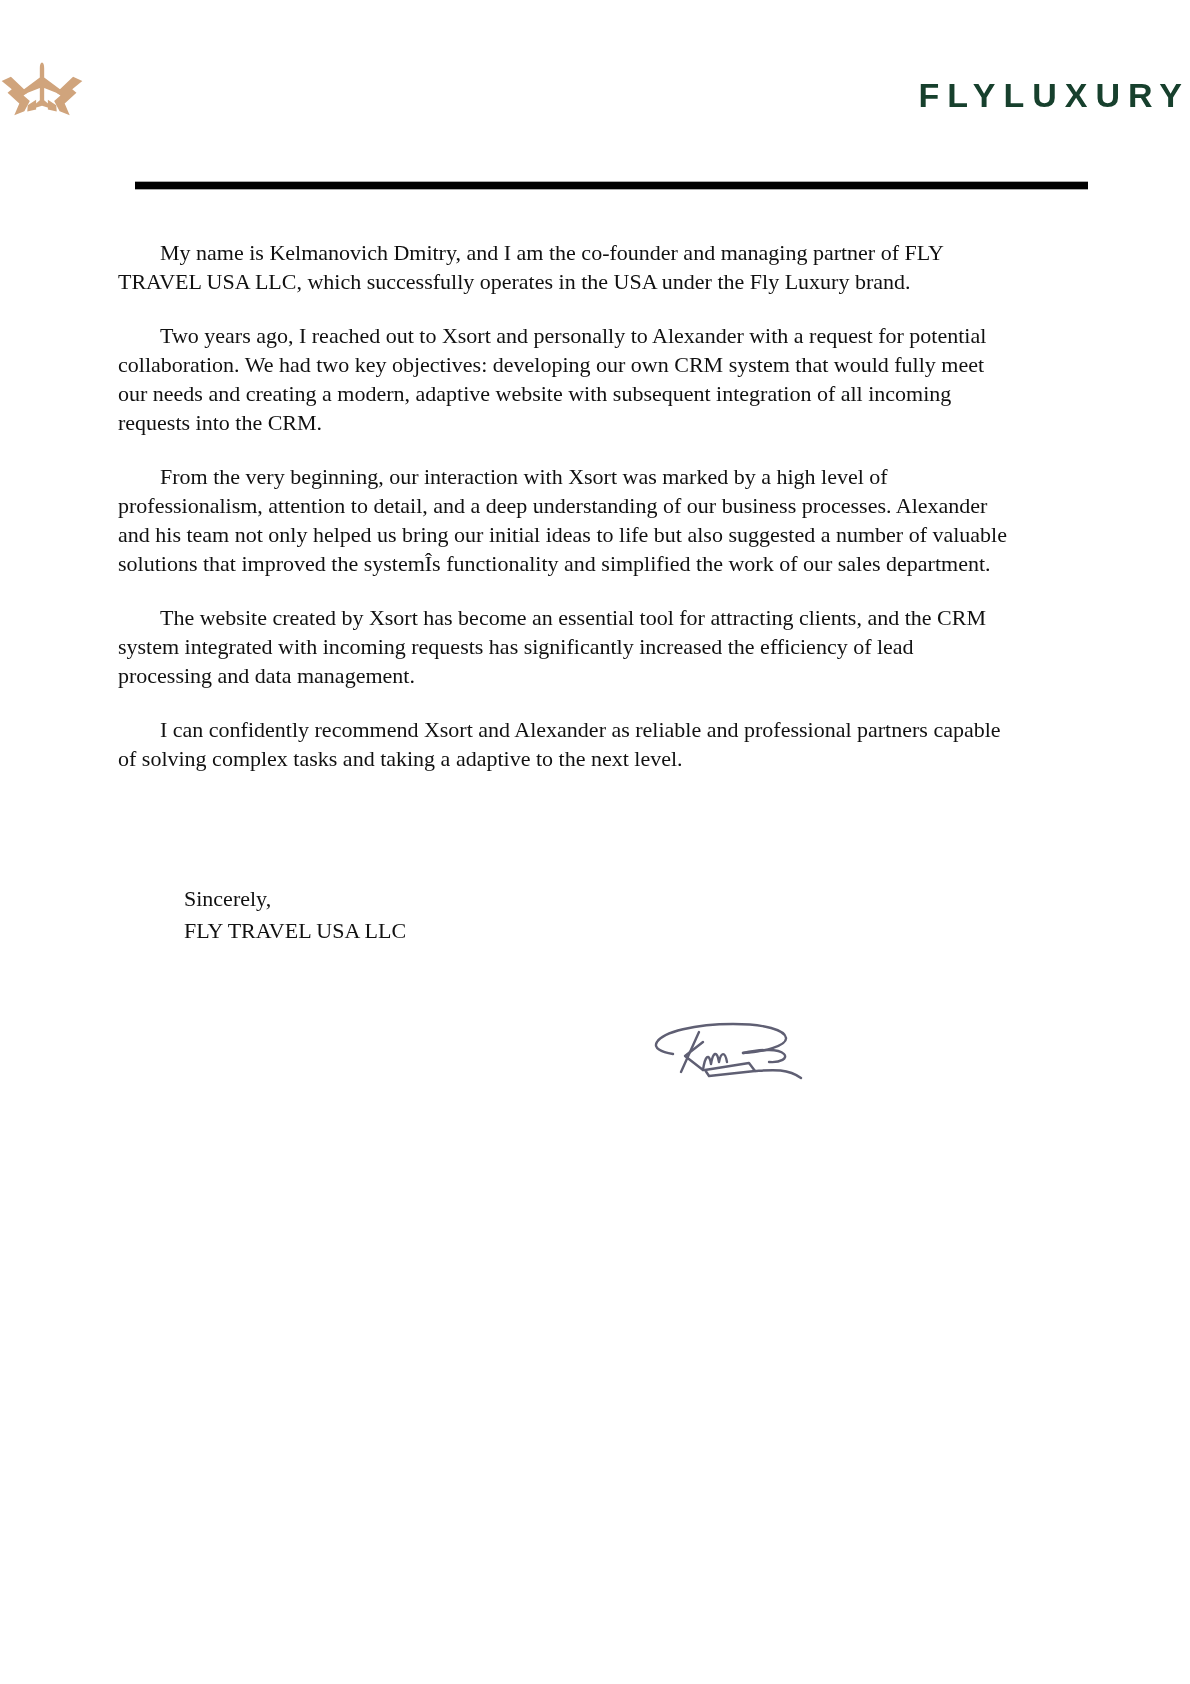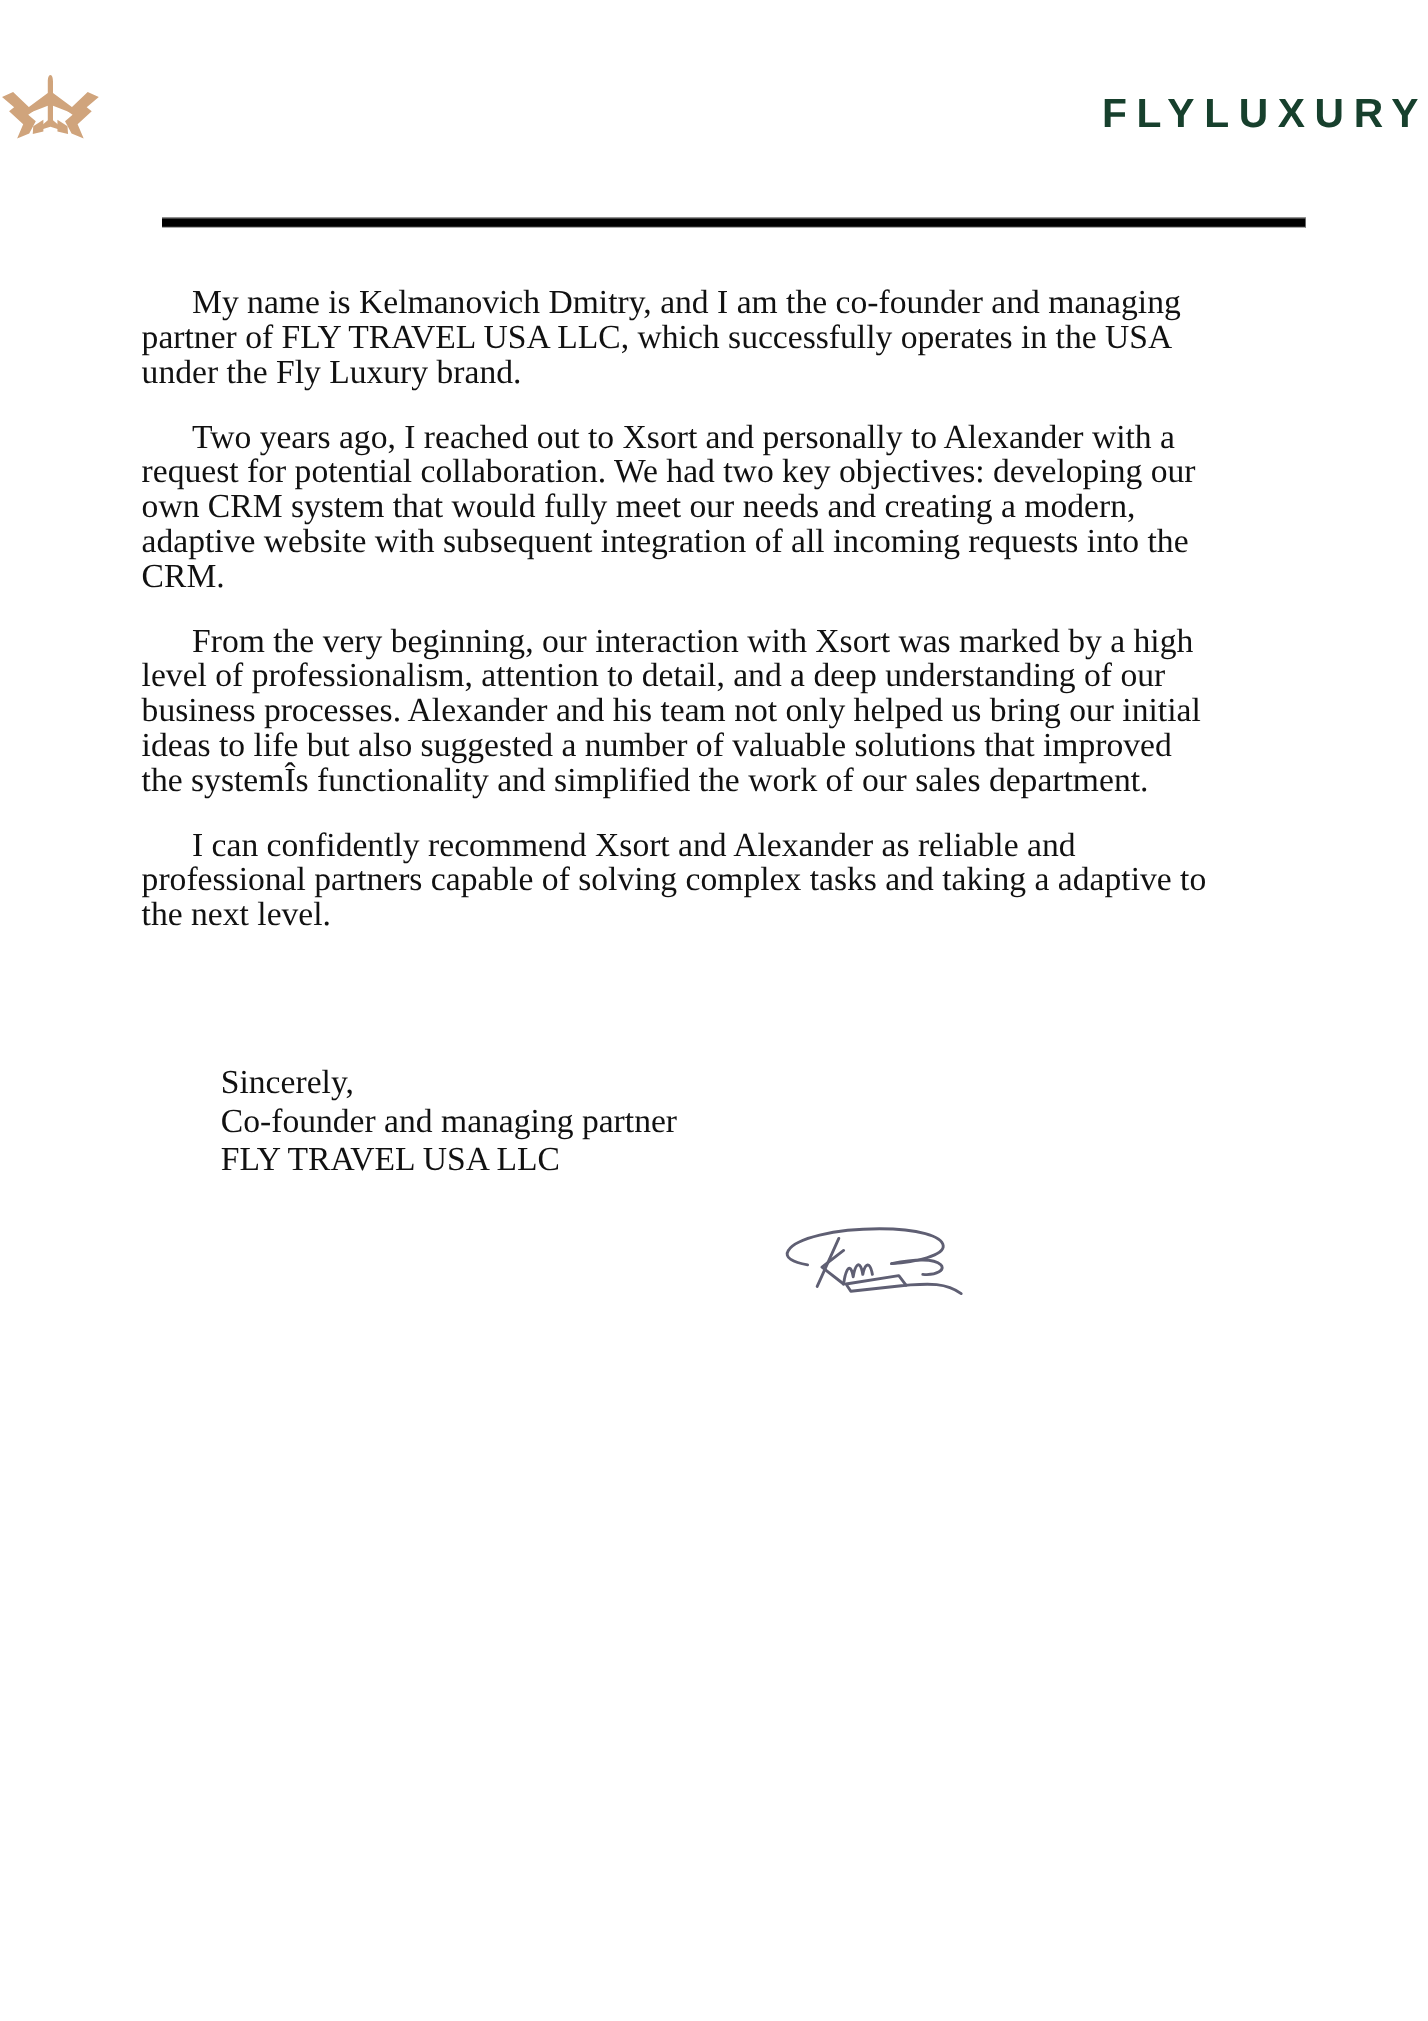--- a/index.html
+++ b/index.html
@@ -46,21 +46,21 @@
     background: #000000;
     border-top: 1px solid #aaaaaa;
     border-bottom: 1px solid #aaaaaa;
     box-sizing: border-box;
   }
   .letter {
     position: absolute;
     left: 118px;
     top: 238px;
     width: 895px;
-    font-size: 28px;
+    font-size: 22px;
     line-height: 29px;
   }
   .letter p {
     margin: 0 0 25px 0;
     text-indent: 42px;
   }
   .sig-block {
     margin-top: 110px;
     padding-left: 66px;
     line-height: 32px;
@@ -97,25 +97,25 @@
     </svg>
     <div class="logo-text" style="color: rgb(23, 64, 45);">FLYLUXURY</div>
   </div>
 
   <div class="divider" style="background: rgb(0, 0, 0);"></div>
 
   <div class="letter">
     <p>My name is Kelmanovich Dmitry, and I am the co-founder and managing partner of FLY TRAVEL USA LLC, which successfully operates in the USA under the Fly Luxury brand.</p>
     <p>Two years ago, I reached out to Xsort and personally to Alexander with a request for potential collaboration. We had two key objectives: developing our own CRM system that would fully meet our needs and creating a modern, adaptive website with subsequent integration of all incoming requests into the CRM.</p>
     <p>From the very beginning, our interaction with Xsort was marked by a high level of professionalism, attention to detail, and a deep understanding of our business processes. Alexander and his team not only helped us bring our initial ideas to life but also suggested a number of valuable solutions that improved the systemÎs functionality and simplified the work of our sales department.</p>
+    <p>The website created by Xsort has become an essential tool for attracting clients, and the CRM system integrated with incoming requests has significantly increased the efficiency of lead processing and data management.</p>
     <p>I can confidently recommend Xsort and Alexander as reliable and professional partners capable of solving complex tasks and taking a adaptive to the next level.</p>
 
     <div class="sig-block">
       <div>Sincerely,</div>
-      <div>Co-founder and managing partner</div>
       <div>FLY TRAVEL USA LLC</div>
     </div>
   </div>
 
   <svg class="signature-scribble" viewBox="0 0 162 64" fill="none" stroke="currentColor" stroke-width="2.4" stroke-linecap="round" stroke-linejoin="round" xmlns="http://www.w3.org/2000/svg" style="color: rgb(95, 95, 115);">
 
     <path d="M30 36 C18 34 10 30 14 24 C20 14 52 6 90 6 C122 6 142 12 143 20 C144 28 120 34 100 35"></path>
 
     <path d="M56 14 L38 54"></path>
     <path d="M60 24 L42 38 L60 52"></path>

